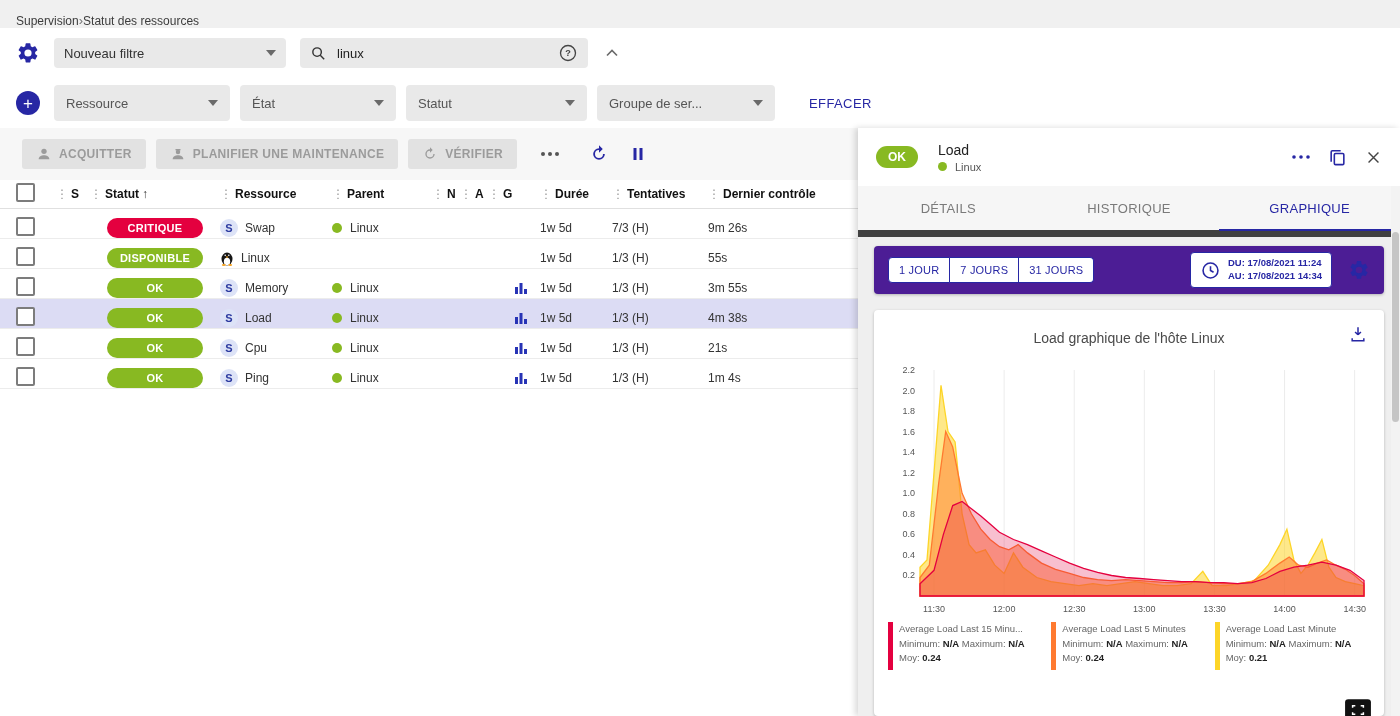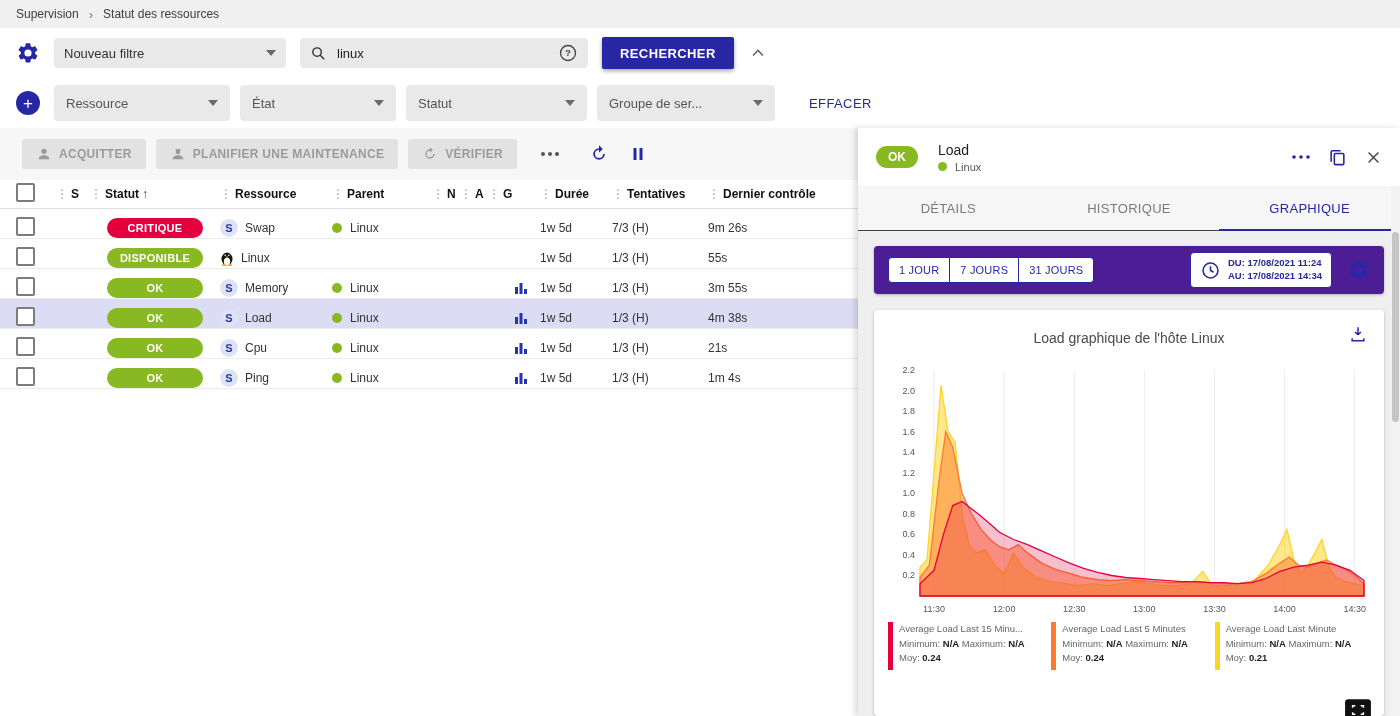--- a/index.html
+++ b/index.html
@@ -4,21 +4,21 @@
 <style>
   html,body{margin:0;padding:0;}
   body{
     width:1400px;height:716px;overflow:hidden;position:relative;
     font-family:"Liberation Sans", sans-serif;background:#fff;color:#333;
     --accent:#2727a4;
   }
   svg{display:block;}
   
   .breadcrumb-bar{position:absolute;top:0;left:0;right:0;height:28px;background:#f0f0f0;
-    display:flex;align-items:center;gap:10px;padding-left:16px;font-size:12px;color:#3c3c3c;}
+    display:flex;align-items:flex-end;padding-left:16px;font-size:12px;color:#3c3c3c;}
   .crumb{cursor:pointer;}
   .crumb-sep{color:#777;font-size:13px;}
   
   .row1{position:absolute;top:28px;left:0;right:17px;height:50px;display:flex;align-items:center;gap:14px;padding-left:16px;background:#fff;}
   .icon-btn{border:none;background:none;padding:0;cursor:pointer;display:flex;align-items:center;}
   .saved-filter{width:212px;height:30px;background:#e9e9e9;border-radius:4px;display:flex;align-items:center;
     padding:0 10px;font-size:13px;color:#333;cursor:pointer;}
   .saved-filter .caret{margin-left:auto;}
   .search-box{width:268px;height:30px;background:#e9e9e9;border-radius:4px;display:flex;align-items:center;
     padding:0 10px;gap:8px;}
@@ -65,21 +65,21 @@
   
   .panel{position:absolute;top:128px;left:858px;right:0;bottom:0;background:#efefef;box-shadow:-3px 0 6px rgba(0,0,0,.15);}
   .panel-header{height:58px;background:#fff;display:flex;align-items:center;padding:0 18px;}
   .ok-badge{min-width:30px;height:22px;padding:0 6px;border-radius:12px;background:#88b922;color:#fff;
     font-size:12px;font-weight:bold;display:flex;align-items:center;justify-content:center;}
   .ptitle-block{margin-left:20px;}
   .ptitle{font-size:14px;color:#222;}
   .psub{display:flex;align-items:center;margin-top:3px;font-size:11px;color:#555;}
   .psub .gdot{width:9px;height:9px;}
   .panel-actions{margin-left:auto;display:flex;align-items:center;gap:18px;}
-  .tabs{height:44px;display:flex;background:#f6f6f6;border-bottom:1px solid #404040;}
+  .tabs{height:44px;display:flex;background:#f6f6f6;border-bottom:7px solid #404040;}
   .tab{flex:1;display:flex;align-items:center;justify-content:center;font-size:13px;color:#7a7a7a;
     letter-spacing:.3px;cursor:pointer;position:relative;}
   .tab.active{color:var(--accent);}
   .tab.active::after{content:"";position:absolute;left:0;right:0;bottom:-1px;height:2px;background:var(--accent);}
   .panel-content{position:absolute;top:102px;left:0;right:0;bottom:0;padding:16px;}
   .time-card{background:#4c1d95;border-radius:4px;box-shadow:0 1px 3px rgba(0,0,0,.25);height:48px;
     display:flex;align-items:center;padding:0 14px;}
   .segmented{display:flex;}
   .seg{height:26px;padding:0 10px;border:1px solid var(--accent);border-left:none;background:#fff;color:var(--accent);
     font-size:11px;display:flex;align-items:center;cursor:pointer;font-family:"Liberation Sans",sans-serif;letter-spacing:.2px;}
@@ -136,21 +136,20 @@
         </svg>
     </span>
     <input type="text" value="linux" style="">
     <span style="cursor:pointer;">
       <svg viewBox="0 0 24 24" width="20" height="20">
           <circle cx="12" cy="12" r="9" fill="none" stroke="#444" stroke-width="1.6"></circle>
           <text x="12" y="16" text-anchor="middle" font-size="11" fill="#444" font-weight="bold" font-family="Liberation Sans, sans-serif">?</text>
         </svg>
     </span>
   </div>
-  <button class="search-btn">RECHERCHER</button>
   <button class="icon-btn">
     <span>
       <svg viewBox="0 0 24 24" width="20" height="20">
           <polyline points="6,15 12,9 18,15" fill="none" stroke="#6a6a6a" stroke-width="2"></polyline>
         </svg>
     </span>
   </button>
 </div>
 
 <div class="row2">

